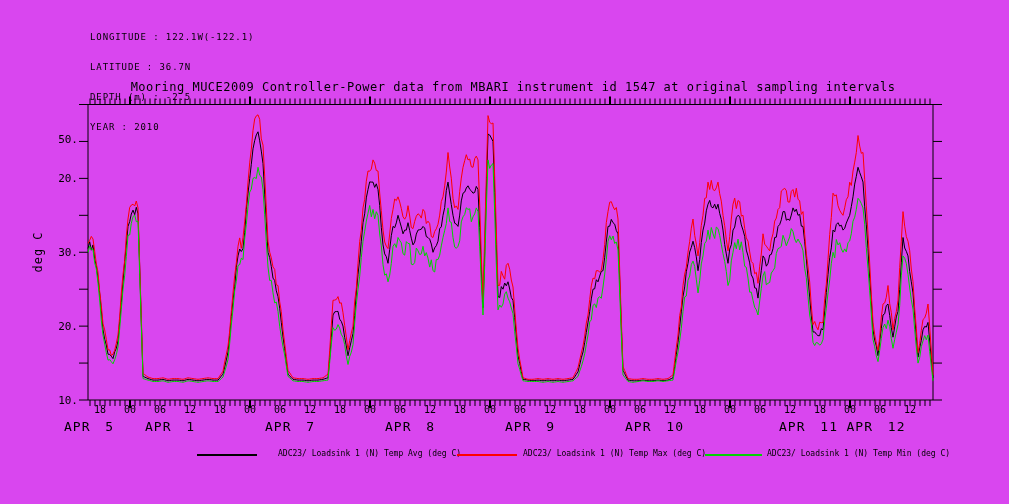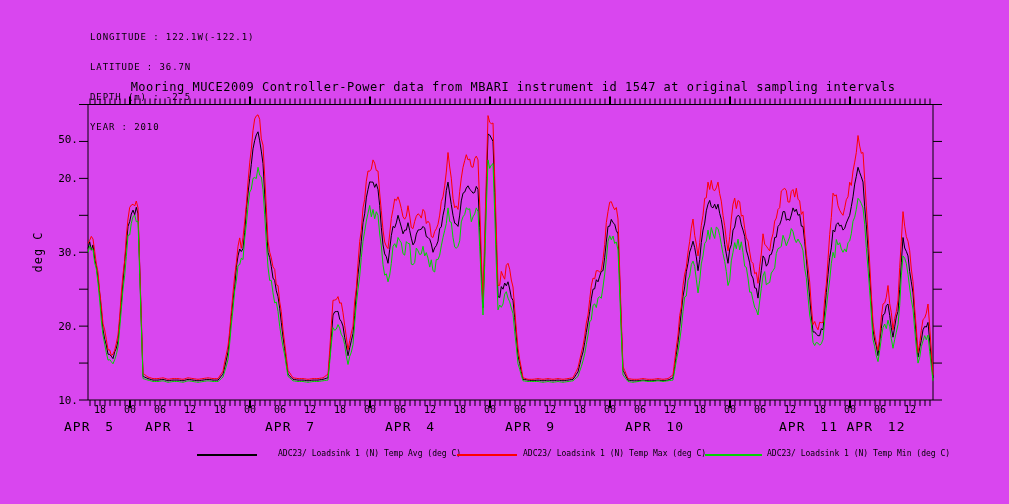--- a/index.html
+++ b/index.html
@@ -74,21 +74,21 @@
       <div class="hlab" style="left: 730px; top: 404px;">00</div>
       <div class="hlab" style="left: 760px; top: 404px;">06</div>
       <div class="hlab" style="left: 790px; top: 404px;">12</div>
       <div class="hlab" style="left: 820px; top: 404px;">18</div>
       <div class="hlab" style="left: 850px; top: 404px;">00</div>
       <div class="hlab" style="left: 880px; top: 404px;">06</div>
       <div class="hlab" style="left: 910px; top: 404px;">12</div>
       <div class="dlab" style="left: 109px; top: 419px;">APR 5</div>
       <div class="dlab" style="left: 190px; top: 419px;">APR 1</div>
       <div class="dlab" style="left: 310px; top: 419px;">APR 7</div>
-      <div class="dlab" style="left: 430px; top: 419px;">APR 4</div>
+      <div class="dlab" style="left: 430px; top: 419px;">APR 8</div>
       <div class="dlab" style="left: 550px; top: 419px;">APR 9</div>
       <div class="dlab" style="left: 670px; top: 419px;">APR 10</div>
       <div class="dlab" style="left: 824px; top: 419px;">APR 11</div>
       <div class="dlab" style="left: 891.5px; top: 419px;">APR 12</div>
     </div>
 
   <div id="legend">
     <div class="legend-line" id="leg-line-0" style="left: 197px; width: 60px; background: rgb(0, 0, 0);"></div>
     <span class="legend-text" style="left:278px;">ADC23/ Loadsink 1 (N) Temp Avg (deg C)</span>
     <div class="legend-line" id="leg-line-1" style="left: 457px; width: 60px; background: rgb(255, 0, 0);"></div>

